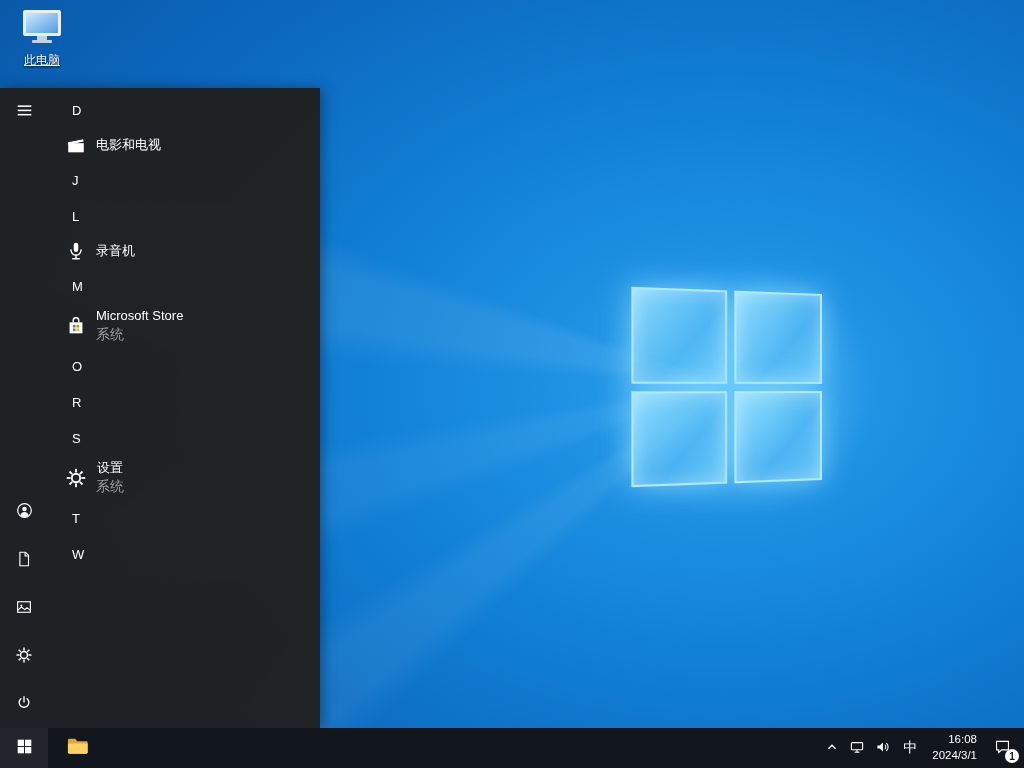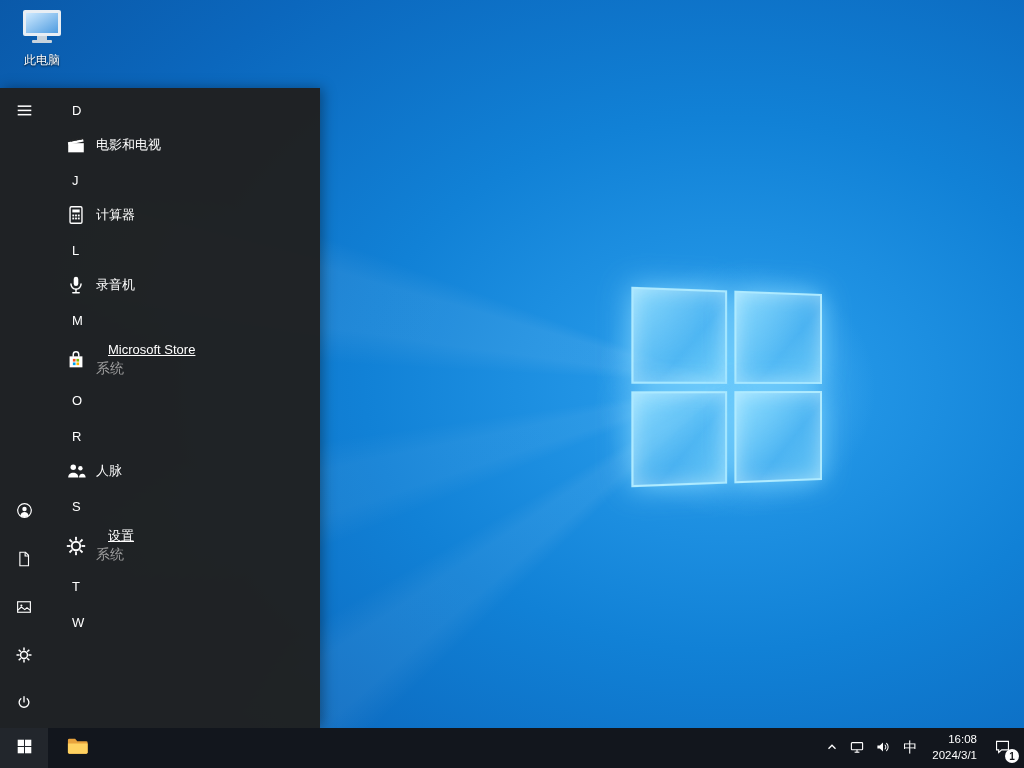--- a/index.html
+++ b/index.html
@@ -24,38 +24,38 @@
   .win-logo { position:absolute; left:638px; top:294px; width:184px; height:186px;
     display:grid; grid-template-columns:1fr 1fr; grid-template-rows:1fr 1fr; gap:7px;
     transform:perspective(700px) rotateY(16deg); transform-origin:100% 50%; }
   .pane { background:linear-gradient(130deg, rgba(150,225,255,.92), rgba(90,190,245,.6) 60%, rgba(120,210,250,.78));
     border:2px solid rgba(178,236,255,.95);
     box-shadow:0 0 26px rgba(130,215,255,.85), inset 0 0 18px rgba(255,255,255,.35); }
 
   
   .desktop-icon { position:absolute; left:6px; top:8px; width:72px;
     display:flex; flex-direction:column; align-items:center; gap:2px; cursor:pointer; }
-  .desktop-icon .label { font-size:12px; color:#fff; text-shadow:0 1px 2px rgba(0,0,0,.9); }
+  .desktop-icon .label { font-size:12px; color:#fff; text-shadow:0 1px 2px rgba(0,0,0,.9);text-decoration:underline; }
 
   
   .start-menu { position:absolute; left:0; top:88px; width:320px; height:640px;
     background:rgba(32,32,32,.97); display:flex; box-shadow:3px 0 12px rgba(0,0,0,.35); }
   .rail { width:48px; flex-shrink:0; display:flex; flex-direction:column; justify-content:space-between; }
   .rail-btn { width:48px; height:48px; background:none; border:none; display:flex;
     align-items:center; justify-content:center; cursor:pointer; }
   .apps { flex:1; padding-top:4px; overflow:hidden; }
   .letter-row { height:36px; display:flex; align-items:center; padding-left:24px;
     color:#fff; font-size:13px; cursor:pointer; }
   .app-row { height:34px; display:flex; align-items:center; padding-left:16px;
     color:#fff; cursor:pointer; }
   .app-row.two-line { height:44px; }
   .app-icn { width:24px; height:24px; flex-shrink:0; display:flex; align-items:center; justify-content:center; }
   .app-label { margin-left:8px; font-size:13px; white-space:nowrap;text-align:center; }
   .app-text { margin-left:8px; display:flex; flex-direction:column; line-height:1.3; }
-  .app-text .app-label { margin-left:12px;text-decoration:underline; }
+  .app-text .app-label { margin-left:0; }
   .app-sub { font-size:14px; color:#9d9d9d; }
   .chevron { margin-left:auto; margin-right:16px; display:flex; align-items:center; }
 
   
   .taskbar { position:absolute; left:0; bottom:0; width:1024px; height:40px;
     background:#12161d; display:flex; align-items:stretch; z-index:5; }
   .tb-btn { width:48px; display:flex; align-items:center; justify-content:center;
     background:none; border:none; cursor:pointer; }
   .tb-btn.active { background:rgba(255,255,255,.07); }
   .tray { margin-left:auto; display:flex; align-items:stretch; padding-right:4px; }
@@ -180,37 +180,20 @@
             <path d="M3.1 9l16.6-3.3.6 2.6L3.7 11.6z"></path>
             <path d="M6.2 8.4l2-2.5 1.6-.3-2 2.5zM11 7.5l2-2.5 1.6-.3-2 2.5zM15.8 6.6l2-2.5 1.3-.2.3 1.4-1.9 1z" fill="#2a2a2a"></path>
           </svg>
         </span>
         <span class="app-label">电影和电视</span>
       </div>
 
       <div class="letter-row">
         <span>J</span>
       </div>
-      <div class="app-row">
-        <span class="app-icn">
-          <svg viewBox="0 0 24 24" width="22" height="22" fill="none" stroke="#fff" stroke-width="1.5">
-            <rect x="5.5" y="3" width="13" height="18" rx="1.5"></rect>
-            <rect x="8" y="6" width="8" height="3.2" fill="#fff" stroke="none"></rect>
-            <g fill="#fff" stroke="none">
-              <rect x="8" y="11.5" width="2" height="2"></rect>
-                <rect x="11" y="11.5" width="2" height="2"></rect>
-                <rect x="14" y="11.5" width="2" height="2"></rect>
-              <rect x="8" y="14.8" width="2" height="2"></rect>
-                <rect x="11" y="14.8" width="2" height="2"></rect>
-                <rect x="14" y="14.8" width="2" height="2"></rect>
-            </g>
-          </svg>
-        </span>
-        <span class="app-label">计算器</span>
-      </div>
 
       <div class="letter-row">
         <span>L</span>
       </div>
       <div class="app-row">
         <span class="app-icn">
           <svg viewBox="0 0 24 24" width="22" height="22" fill="none" stroke="#fff" stroke-width="1.6" stroke-linecap="round">
             <rect x="9.5" y="3" width="5" height="10" rx="2.5" fill="#fff" stroke="none"></rect>
             <path d="M6.5 11a5.5 5.5 0 0 0 11 0"></path>
               <path d="M12 16.5v3.5"></path>
@@ -239,31 +222,20 @@
           <span class="app-sub">系统</span>
         </span>
       </div>
 
       <div class="letter-row">
         <span>O</span>
       </div>
 
       <div class="letter-row">
         <span>R</span>
-      </div>
-      <div class="app-row">
-        <span class="app-icn">
-          <svg viewBox="0 0 24 24" width="22" height="22" fill="#fff">
-            <circle cx="9" cy="8" r="3"></circle>
-            <path d="M3.5 19c0-3.2 2.4-5 5.5-5s5.5 1.8 5.5 5z"></path>
-            <circle cx="16.8" cy="9" r="2.4"></circle>
-            <path d="M15.2 19c.2-2.4 1.5-4.1 3.8-4.1 2 0 3.5 1.7 3.5 4.1z"></path>
-          </svg>
-        </span>
-        <span class="app-label">人脉</span>
       </div>
 
       <div class="letter-row">
         <span>S</span>
       </div>
       <div class="app-row two-line">
         <span class="app-icn">
           <svg viewBox="0 0 24 24" width="22" height="22" fill="#fff">
             <circle cx="12" cy="12" r="4.6" fill="none" stroke="#fff" stroke-width="2"></circle>
             <rect x="11" y="2" width="2" height="4"></rect>

